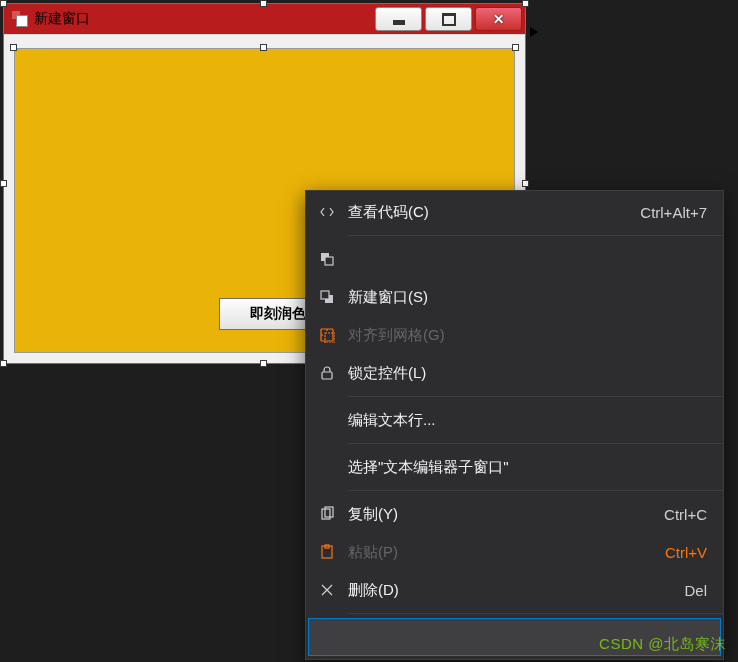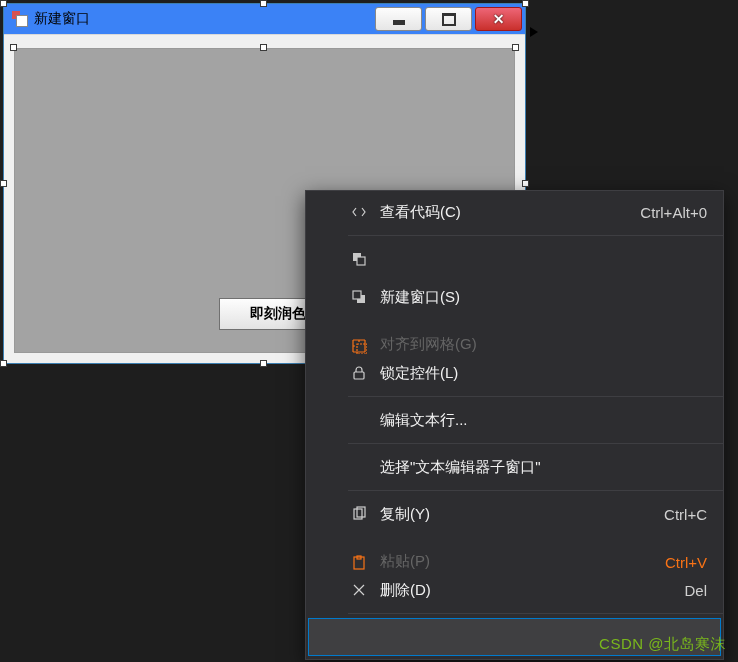--- a/index.html
+++ b/index.html
@@ -1,40 +1,40 @@
 <!DOCTYPE html>
 <html><head>
 <meta charset="utf-8">
 <style>
   html,body{margin:0;padding:0;width:738px;height:662px;background:#1e1e1e;font-family:"Microsoft YaHei","Segoe UI",sans-serif;font-size:14px;overflow:hidden;}
   
   .win{position:absolute;left:3px;top:3px;width:523px;height:361px;background:#f0f0f0;border:1px solid #3c7fb1;box-sizing:border-box;}
-  .titlebar{height:30px;background:#3b82f6;display:flex;align-items:center;border-bottom:1px solid #d9d9d9;}
+  .titlebar{height:30px;background:#b91c1c;display:flex;align-items:center;border-bottom:1px solid #d9d9d9;}
   .app-icon{width:16px;height:16px;margin:0 6px 0 8px;position:relative;}
   .app-icon::before{content:"";position:absolute;left:0;top:0;width:8px;height:8px;background:#d9534f;}
   .app-icon::after{content:"";position:absolute;left:4px;top:4px;width:10px;height:10px;background:#fff;border:1px solid #888;}
   .title-text{flex:1;font-size:14px;color:#000;}
   .win-btn{width:45px;height:22px;margin-right:3px;border:1px solid #888;background:linear-gradient(#fdfdfd,#e6e6e6);display:flex;align-items:center;justify-content:center;border-radius:3px;}
   .win-btn.close{background:linear-gradient(#e67,#c9302c);border-color:#a01818;}
   .min-g{width:10px;height:3px;background:#333;border:1px solid #333;margin-top:6px;}
   .max-g{width:10px;height:8px;border:2px solid #333;border-top-width:3px;}
   .x-g{font-weight:bold;color:#fff;font-size:14px;text-shadow:0 0 2px #000;}
   
   .handle{position:absolute;width:7px;height:7px;background:#fff;border:1px solid #3a3a3a;box-sizing:border-box;}
   .glyph-anchor{position:absolute;right:-13px;top:23px;width:0;height:0;border-left:8px solid #000;border-top:5px solid transparent;border-bottom:5px solid transparent;}
 
-  .canvas{position:absolute;left:10px;top:44px;right:10px;bottom:10px;background:#a3a3a3;border:1px solid #999;}
+  .canvas{position:absolute;left:10px;top:44px;right:10px;bottom:10px;background:#eab308;border:1px solid #999;}
   .btn-on-canvas{position:absolute;left:204px;top:249px;min-width:104px;height:30px;background:linear-gradient(#fdfdfd,#e3e3e3);border:1px solid #707070;font-size:14px;line-height:28px;text-align:center;color:#000;font-weight:bold;padding:0 6px;}
   
   .ctx{position:absolute;left:305px;top:190px;width:417px;background:#2d2d30;border:1px solid #3e3e42;box-shadow:0 6px 20px rgba(0,0,0,.6);color:#f1f1f1;font-size:15px;padding:2px 0;}
-  .mi{display:flex;align-items:center;height:38px;padding:0 16px 0 0;margin-left:32px;}
+  .mi{display:flex;align-items:center;height:38px;padding:0 16px 0 0;}
   .mi .ico{width:42px;display:flex;justify-content:center;align-items:center;color:#d0d0d0;}
   .mi .lbl{flex:1;}
   .mi .sc{color:#d0d0d0;}
-  .mi.disabled{color:#656565;align-items:flex-end;}
+  .mi.disabled{color:#656565;}
   .mi.disabled .ico,.mi.disabled .sc{color:#f97316;}
   .mi.highlight{background:#3f3f41;border:1px solid #007acc;margin:1px 2px;height:36px;}
   .sep{height:1px;background:#3e3e42;margin:4px 0 4px 42px;}
   
   svg{width:16px;height:16px;stroke:currentColor;fill:none;stroke-width:1.2;}
   .watermark{position:absolute;right:12px;bottom:8px;color:#84cc16;font-size:15px;opacity:.85;letter-spacing:.5px;}
 </style>
 </head>
 <body>
 
@@ -75,21 +75,21 @@
 </div>
 
 <div class="ctx" id="ctx">
     <div class="mi enabled">
       <span class="ico">
         <svg viewBox="0 0 16 16">
           <path d="M5 4 2 8l3 4M11 4l3 4-3 4"></path>
         </svg>
       </span>
       <span class="lbl">查看代码(C)</span>
-      <span class="sc">Ctrl+Alt+0</span>
+      <span class="sc">Ctrl+Alt+7</span>
     </div>
     <div class="sep"></div>
     <div class="mi enabled">
       <span class="ico">
         <svg viewBox="0 0 16 16">
           <rect x="2" y="2" width="8" height="8" fill="#c8c8c8" stroke="none"></rect>
           <rect x="6" y="6" width="8" height="8" fill="#2d2d30" stroke="#c8c8c8"></rect>
         </svg>
       </span>
       <span class="sc"></span>

